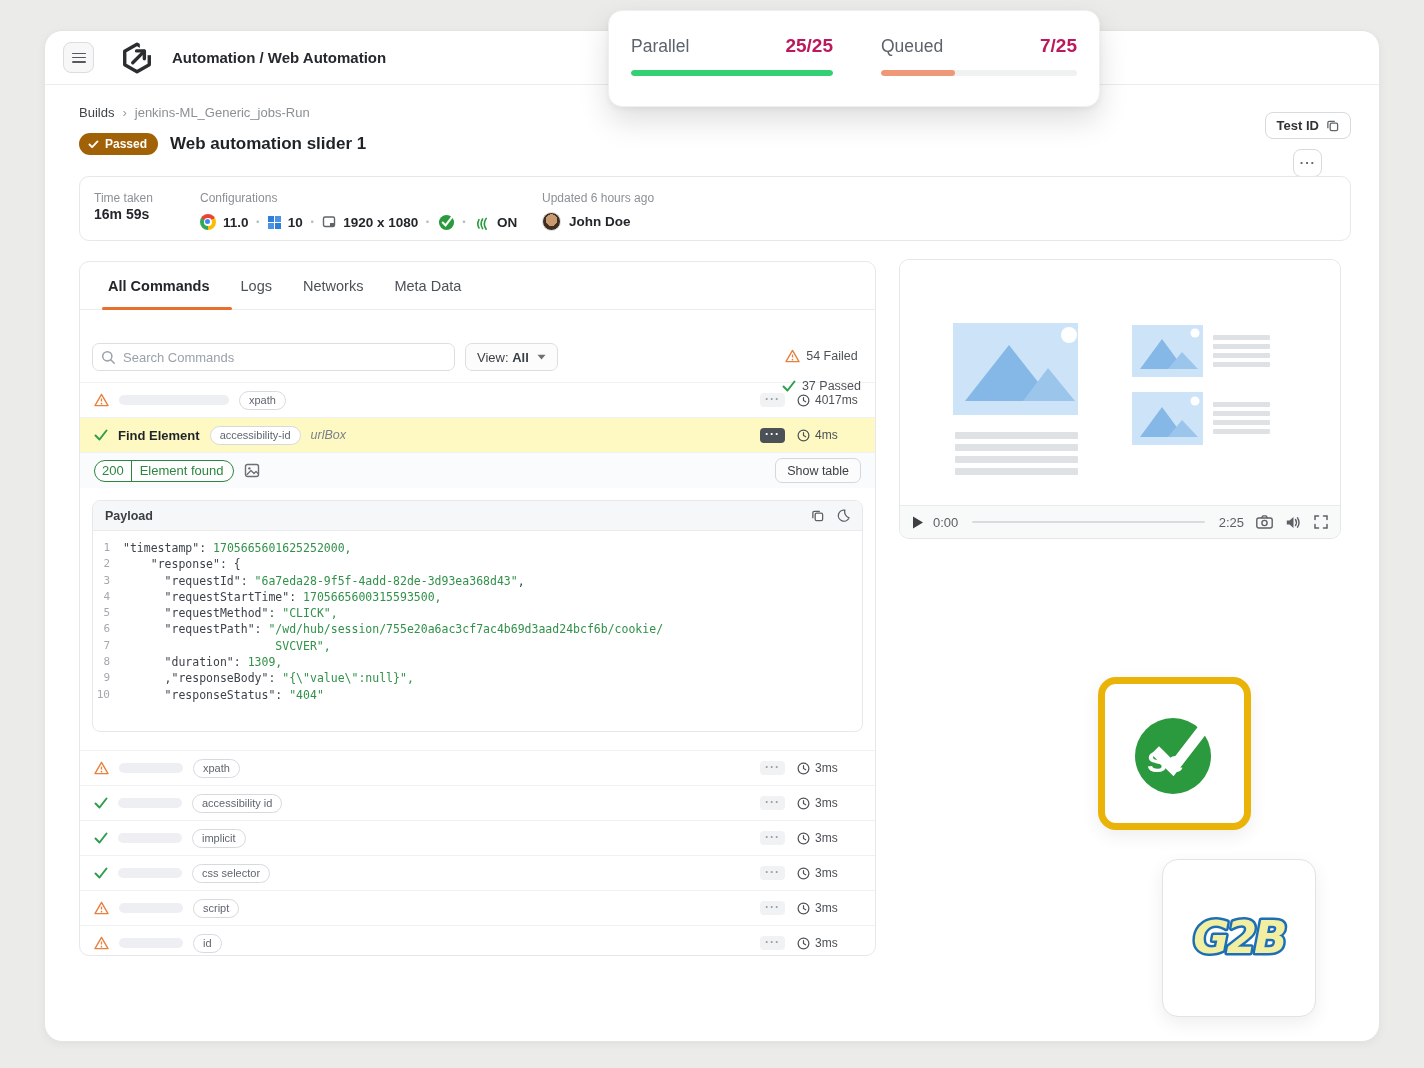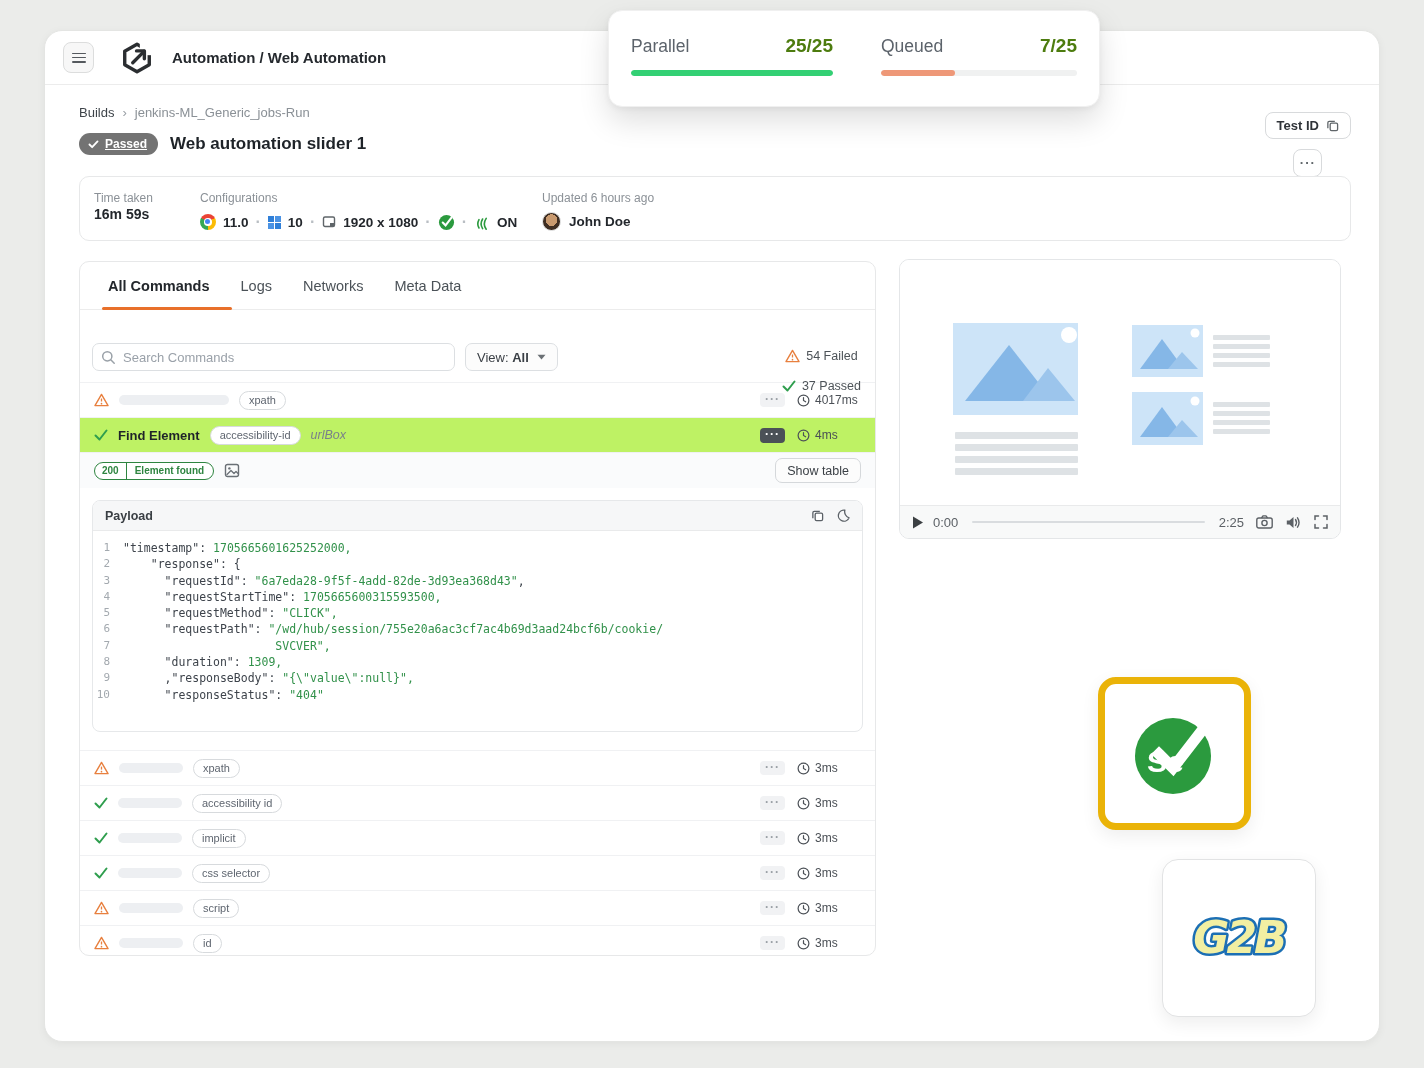--- a/index.html
+++ b/index.html
@@ -21,22 +21,22 @@
   .brand-logo { width:34px; height:34px; margin-left:12px; }
   .app-title { font-size:15px; font-weight:700; color:#25292e; margin-left:4px; }
 
   
   .breadcrumb { position:absolute; left:34px; top:74px; font-size:13px; color:#3e444a;
     display:flex; gap:8px; align-items:center; }
   .breadcrumb .sep { color:#9aa0a6; font-size:13px; }
   .breadcrumb .current { color:#8a9096; }
   .title-row { position:absolute; left:34px; top:98px; right:28px; height:30px;
     display:flex; align-items:center; gap:12px; }
-  .status-badge { display:inline-flex; align-items:center; gap:6px; background:#737373;
-    color:#fff; font-size:12px; font-weight:600; border-radius:999px; padding:4px 11px 4px 9px;text-decoration:underline; }
+  .status-badge { display:inline-flex; align-items:center; gap:6px; background:#a16207;
+    color:#fff; font-size:12px; font-weight:600; border-radius:999px; padding:4px 11px 4px 9px; }
   .test-title { font-size:17px; font-weight:700; color:#1e2328; }
   .title-actions { margin-left:auto; display:flex; gap:10px; align-items:center;flex-direction:column; }
   .btn-testid { display:inline-flex; align-items:center; gap:7px; border:1px solid #d8dadc;
     background:#fff; border-radius:8px; padding:5px 11px; font-size:13px; font-weight:600;
     color:#2f3338; cursor:pointer; }
   .btn-more { width:29px; height:28px; border:1px solid #d8dadc; border-radius:8px; background:#fff;
     color:#5f6569; font-size:13px; font-weight:700; letter-spacing:1px; cursor:pointer; }
 
   
   .summary-bar { position:absolute; left:34px; top:145px; width:1272px; height:65px;
@@ -80,38 +80,38 @@
   .search-ic { position:absolute; left:9px; top:6.5px; }
   .view-btn { margin-left:10px; height:28px; border:1px solid #dcdfe2; border-radius:7px; background:#fcfcfc;
     padding:0 11px; font-size:13px; color:#3a3f45; display:inline-flex; align-items:center; gap:8px; cursor:pointer; }
   .view-btn b { font-weight:700; }
   .counts { margin-left:auto; display:flex; align-items:center; gap:16px; padding-top:6px;
     font-size:12.5px; color:#4d5358;flex-direction:column; }
   .count-item { display:flex; align-items:center; gap:6px; }
 
   .cmd-row { display:flex; align-items:center; height:35px; padding:0 14px; gap:10px;
     border-top:1px solid #f0f1f3; font-size:12px; }
-  .cmd-row.selected { background:#bef264; }
+  .cmd-row.selected { background:#fef9c3; }
   .cmd-row.selected .cmd-name { font-size:13px; font-weight:700; color:#1f2429; }
   .skeleton { width:64px; height:10px; border-radius:5px; background:#edeff2; }
   .skeleton.wide { width:110px; }
   .pill { font-size:11px; color:#5f6670; border:1px solid #d7dadd; border-radius:999px;
     padding:2.5px 9px; background:#fff; white-space:nowrap; }
   .param { font-size:12.5px; font-style:italic; color:#7a818a; }
   .row-right { margin-left:auto; display:flex; align-items:center; gap:12px; }
   .dots-chip { background:#f1f2f4; color:#9aa0a6; border-radius:4px; padding:0 5px; height:14px;
     line-height:12px; font-weight:700; letter-spacing:1px; font-size:12px; cursor:pointer; }
   .dots-chip.dark { background:#4b5157; color:#fff; height:15px; line-height:13px; }
   .clockwrap { display:flex; align-items:center; gap:5px; color:#4a4f55; width:64px; justify-content:flex-start; }
   .time-txt { font-size:12px; color:#4a4f55; }
 
   .response-row { display:flex; align-items:center; height:36px; padding:0 14px; gap:10px;
     background:#fafbfc; border-top:1px solid #f0f1f3; }
   .pill-200 { display:inline-flex; align-items:center; border:1.2px solid #2e8540; border-radius:999px;
-    overflow:hidden; font-size:10px; font-weight:700; color:#2e8540; background:#fff; }
+    overflow:hidden; font-size:13px; font-weight:400; color:#2e8540; background:#fff; }
   .pill-200 .code2 { padding:2.5px 7px; }
   .pill-200 .msg { padding:2.5px 9px 2.5px 8px; border-left:1.2px solid #2e8540; }
   .btn-showtable { margin-left:auto; border:1px solid #d5d8db; border-radius:7px; background:#fcfcfc;
     padding:4.5px 11px; font-size:12.5px; color:#3a3f45; cursor:pointer; }
 
   
   .payload-box { margin:12px 12px 0 12px; height:232px; border:1px solid #e6e8ea; border-radius:8px;
     overflow:hidden; background:#fff; }
   .payload-head { height:30px; background:#f6f7f8; border-bottom:1px solid #e9eaeb;
     display:flex; align-items:center; padding:0 12px; }
@@ -150,21 +150,21 @@
 
   
   .stats-card { position:absolute; left:608px; top:10px; width:492px; height:97px;
     background:#fff; border-radius:14px; border:1px solid #f0f0f0;
     box-shadow:0 14px 30px rgba(0,0,0,.13), 0 2px 6px rgba(0,0,0,.05);
     display:flex; padding:24px 22px 0 22px; gap:48px; }
   .stat-group { width:204px; }
   .stat-group.q { width:198px; }
   .stat-top { display:flex; justify-content:space-between; align-items:baseline; }
   .stat-label { font-size:17.5px; color:#5c636b; }
-  .stat-value { font-size:19px; font-weight:700; color:#4d7c0f; }
+  .stat-value { font-size:19px; font-weight:700; color:#be185d; }
   .stat-track { margin-top:13px; height:6px; border-radius:3px; background:#f0f1f1; overflow:hidden; }
   .stat-fill { height:100%; border-radius:3px; }
 </style>
 </head>
 <body>
 
 <div class="stage">
 
   <div class="main-card">
 

